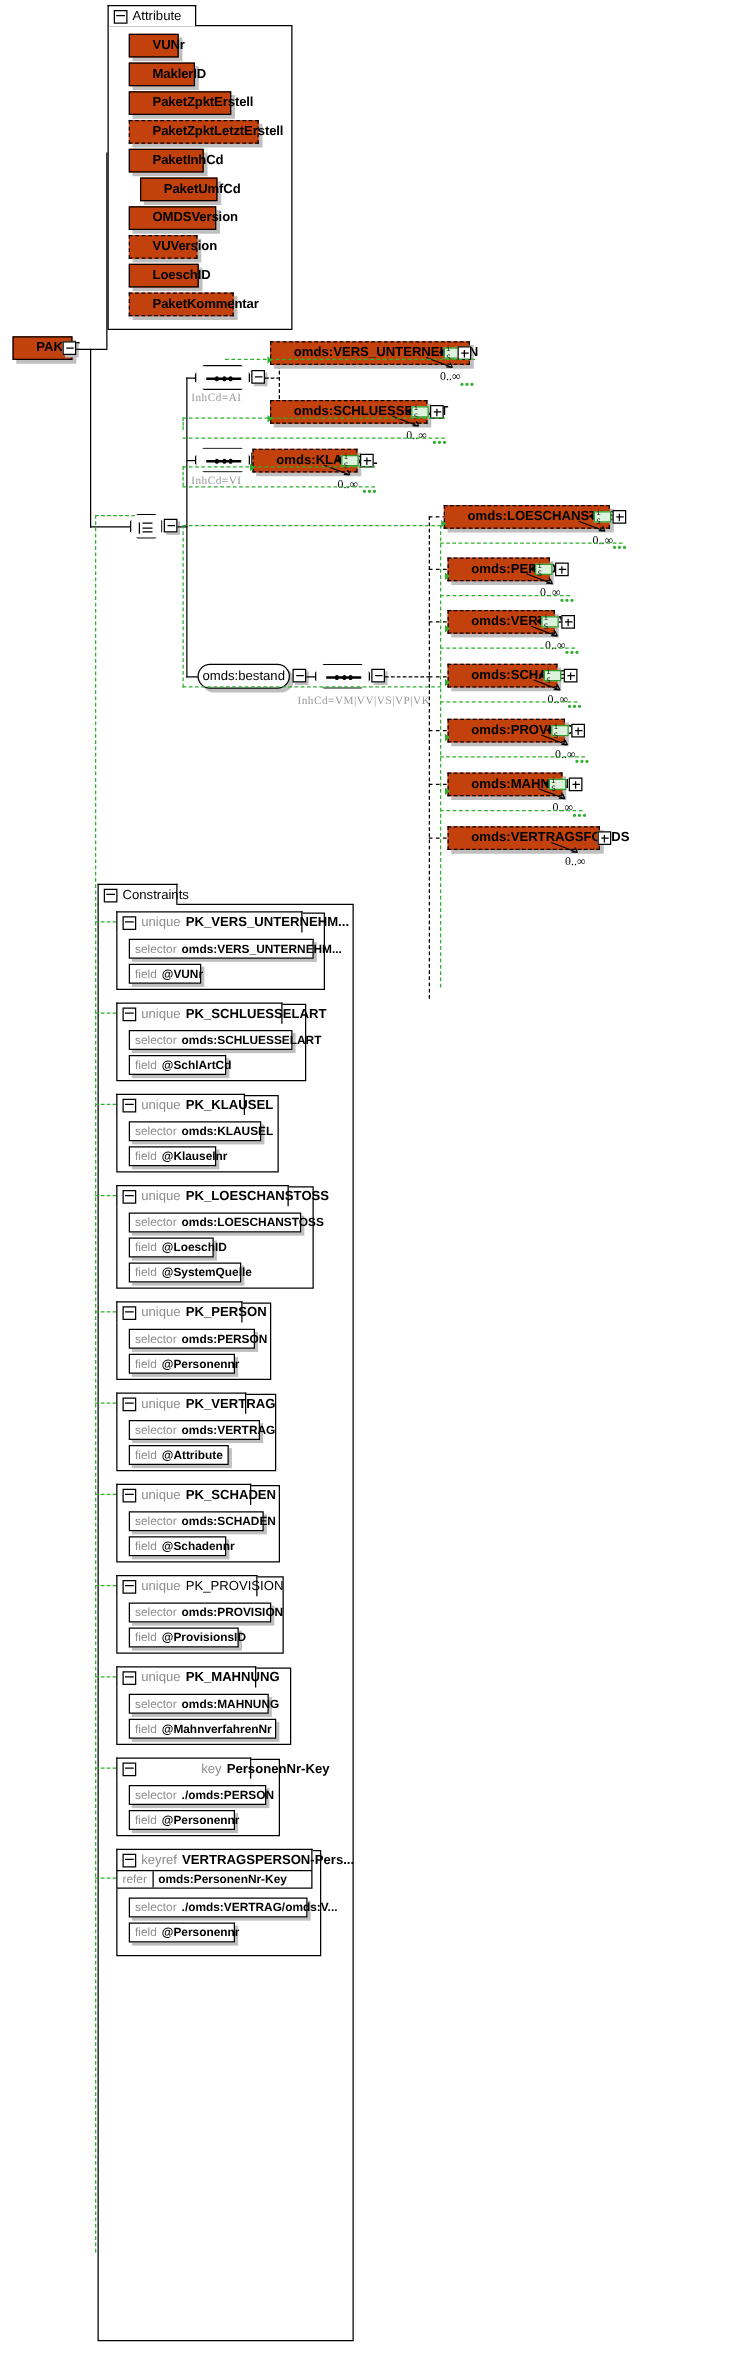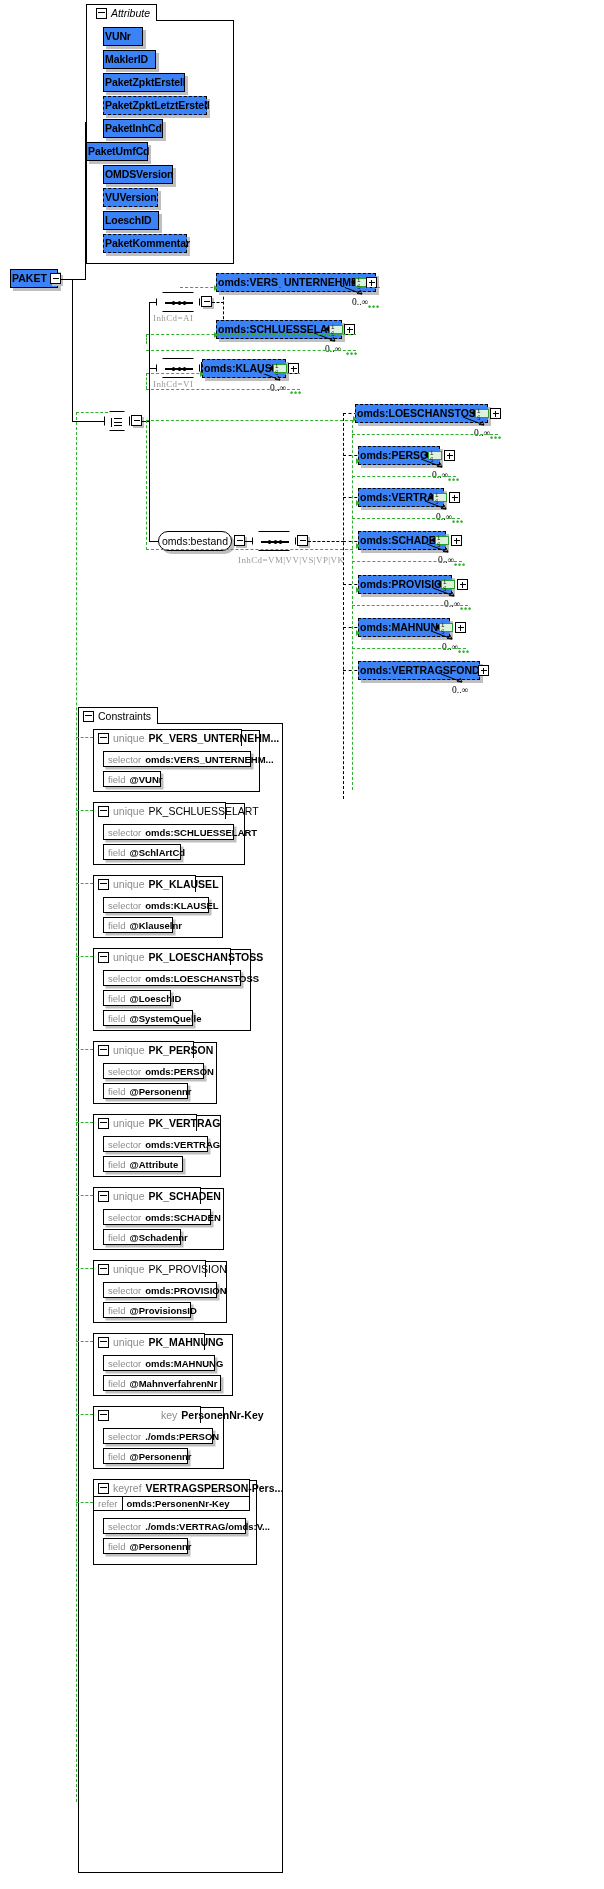--- a/index.html
+++ b/index.html
@@ -5,31 +5,31 @@
   html,body{margin:0;padding:0;background:#ffffff;}
   body{
     width:604px;height:1889px;position:relative;overflow:hidden;
     font-family:"Liberation Sans", sans-serif;
     -webkit-font-smoothing:none;
   }
 
   
   .box{
     position:absolute;
-    background:#3b82f6;
+    background:#c2410c;
     border:1.3px solid #000;
     box-sizing:border-box;
     font-weight:bold;
     font-size:10.5px;
     color:#000;
     display:flex;
     align-items:center;
     white-space:nowrap;
     box-shadow:3px 3px 0 0 #bfbfbf;
-    padding:0 1px;
+    padding:0 18px;
     height:19px;
     line-height:1;
   }
   .box.dashed{border-style:dashed;}
   .box.solid{border-style:solid;}
 
   
   .attrbox{font-size:10.5px;font-weight:bold;letter-spacing:-.1px;}
 
   
@@ -47,21 +47,21 @@
     box-sizing:border-box;
     height:17px;
     display:flex;
     align-items:center;
     padding:0 6px 0 4px;
     gap:4px;
     font-size:10.5px;
     color:#000;
     white-space:nowrap;
   }
-  .frame-tab.italic{font-style:italic;justify-content:flex-end;}
+  .frame-tab.italic{}
 
   
   .tog{
     width:9px;height:9px;border:1.2px solid #000;background:#fff;
     position:relative;display:inline-block;flex:0 0 auto;
   }
   .tog:before{
     content:"";position:absolute;left:1.4px;right:1.4px;top:3.2px;
     height:1.4px;background:#000;
   }
@@ -211,21 +211,21 @@
   </div>
 
 <div class="box dashed attrbox" style="left:103px;top:96px;width:104px;">
     <span>PaketZpktLetztErstell</span>
   </div>
 
 <div class="box solid attrbox" style="left:103px;top:119px;width:60px;">
     <span>PaketInhCd</span>
   </div>
 
-<div class="box solid attrbox" style="left:86px;top:142px;width:62px;">
+<div class="box solid attrbox" style="left:112px;top:142px;width:62px;">
     <span>PaketUmfCd</span>
   </div>
 
 <div class="box solid attrbox" style="left:103px;top:165px;width:70px;">
     <span>OMDSVersion</span>
   </div>
 
 <div class="box dashed attrbox" style="left:103px;top:188px;width:55px;">
     <span>VUVersion</span>
   </div>
@@ -468,21 +468,21 @@
 <div class="box dashed" style="left:358px;top:661px;width:122px;">
   <span>omds:VERTRAGSFONDS</span>
 </div>
 <div class="expand" style="left:478px;top:665px;"></div>
 <div class="occ" style="left:452px;top:685px;">0..∞</div>
 <svg class="curve" style="left:440px;top:673px;" width="26" height="12" viewBox="0 0 26 12">
     <path d="M1 1 L22 9 M22 9 L17 8.5 M22 9 L20 5" stroke="#000" fill="none" stroke-width="1"></path>
   </svg>
 
 <div class="frame" style="left:78px;top:723px;width:205px;height:1150px;"></div>
-<div class="frame-tab" style="left:78px;top:707px;width:80px;">
+<div class="frame-tab" style="left:78px;top:707px;width:64px;">
   <span class="tog"></span>
   <span>Constraints</span>
 </div>
 
 <div class="gln v" style="left:76px;top:412px;height:1390px;"></div>
 <div class="gln h" style="left:76px;top:412px;width:32px;"></div>
 
 <div class="gln h" style="left:76px;top:737px;width:17px;"></div>
 <div class="frame" style="left:93px;top:730px;width:167px;height:62px;"></div>
 <div class="frame-tab" style="left:93px;top:729px;width:149px;border-bottom:none;">
@@ -497,21 +497,21 @@
 <div class="crow" style="left:103px;top:771px;width:58px;">
   <span class="kw">field</span>
   <span class="vl">@VUNr</span>
 </div>
 
 <div class="gln h" style="left:76px;top:810px;width:17px;"></div>
 <div class="frame" style="left:93px;top:803px;width:152px;height:62px;"></div>
 <div class="frame-tab" style="left:93px;top:802px;width:133px;">
   <span class="tog"></span>
   <span style="color:#8c8c8c;">unique</span>
-  <span style="font-weight:normal;">PK_SCHLUESSELART</span>
+  <span style="font-weight:bold;">PK_SCHLUESSELART</span>
 </div>
 <div class="crow" style="left:103px;top:824px;width:131px;">
   <span class="kw">selector</span>
   <span class="vl">omds:SCHLUESSELART</span>
 </div>
 <div class="crow" style="left:103px;top:844px;width:78px;">
   <span class="kw">field</span>
   <span class="vl">@SchlArtCd</span>
 </div>
 

